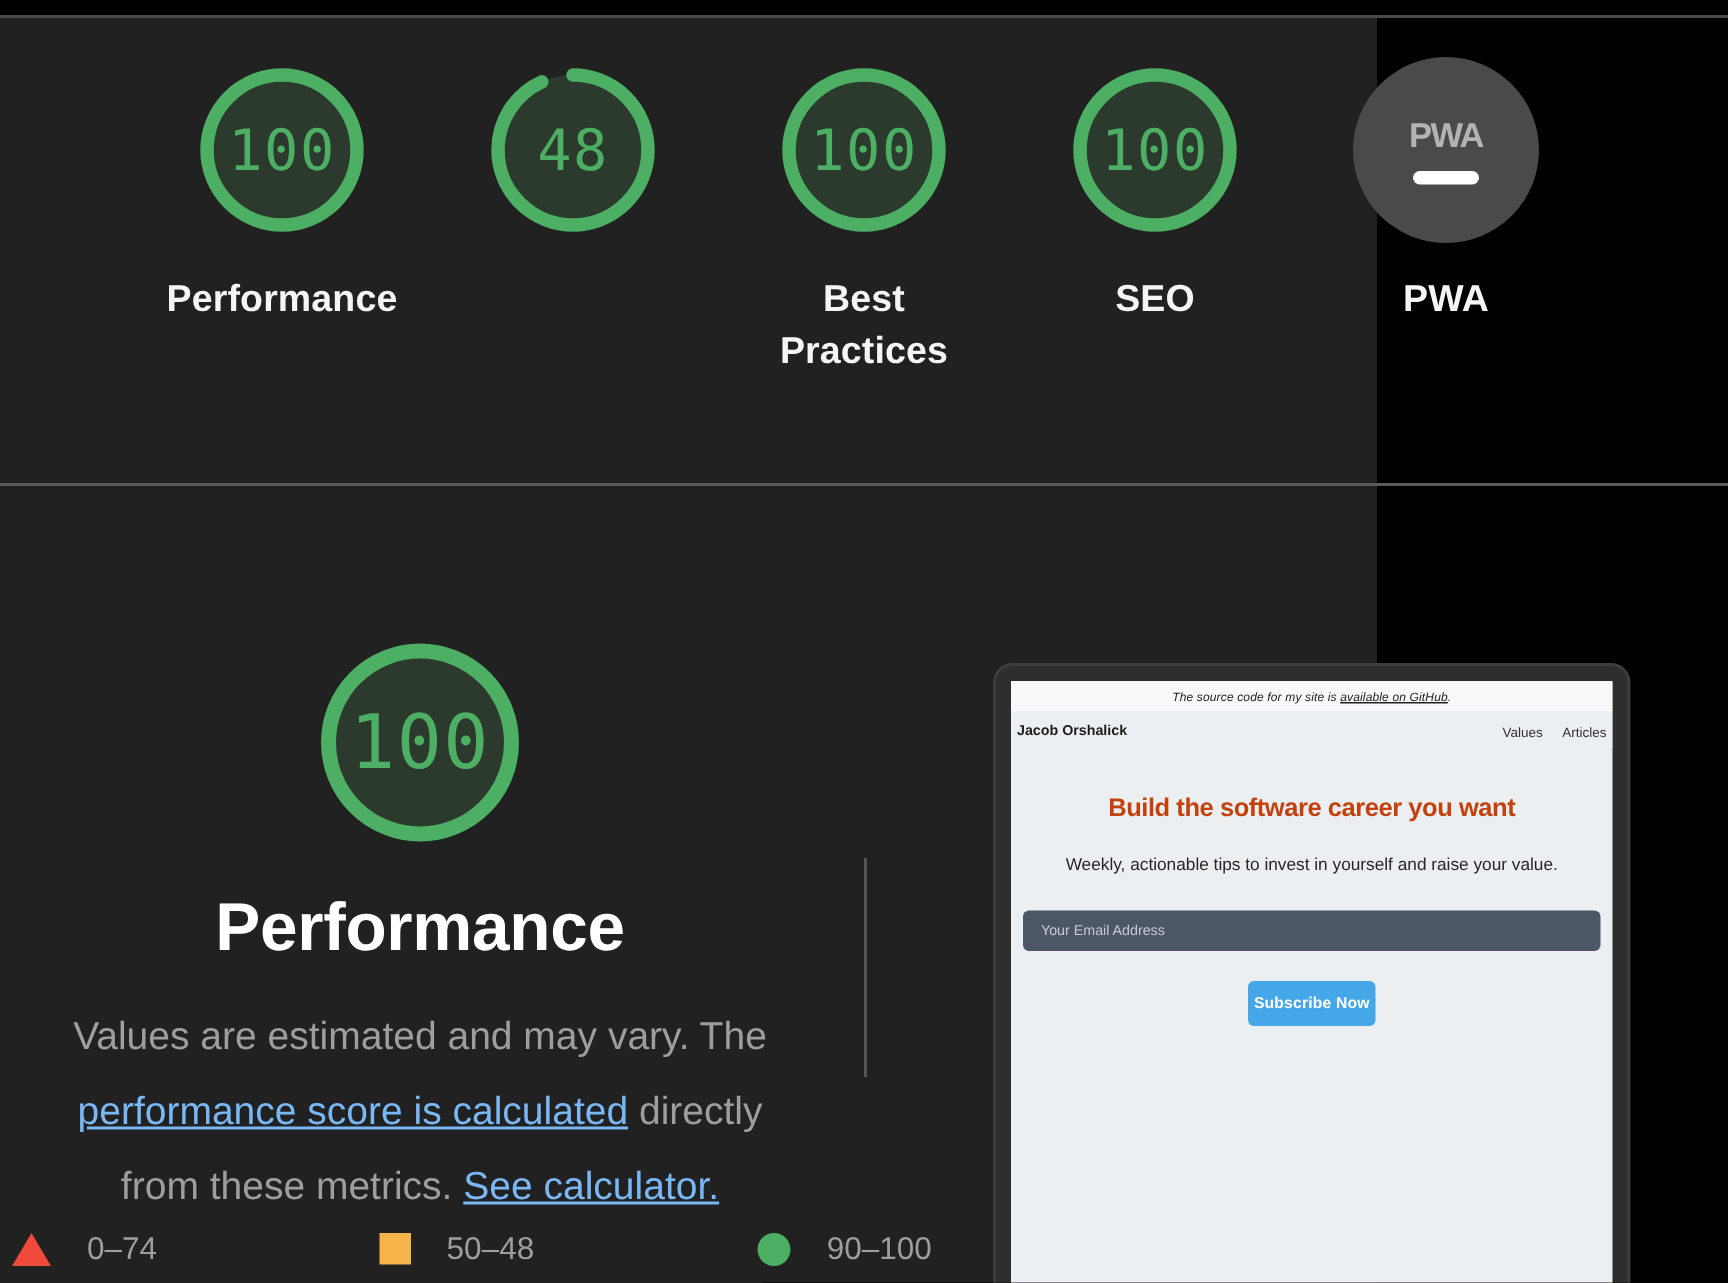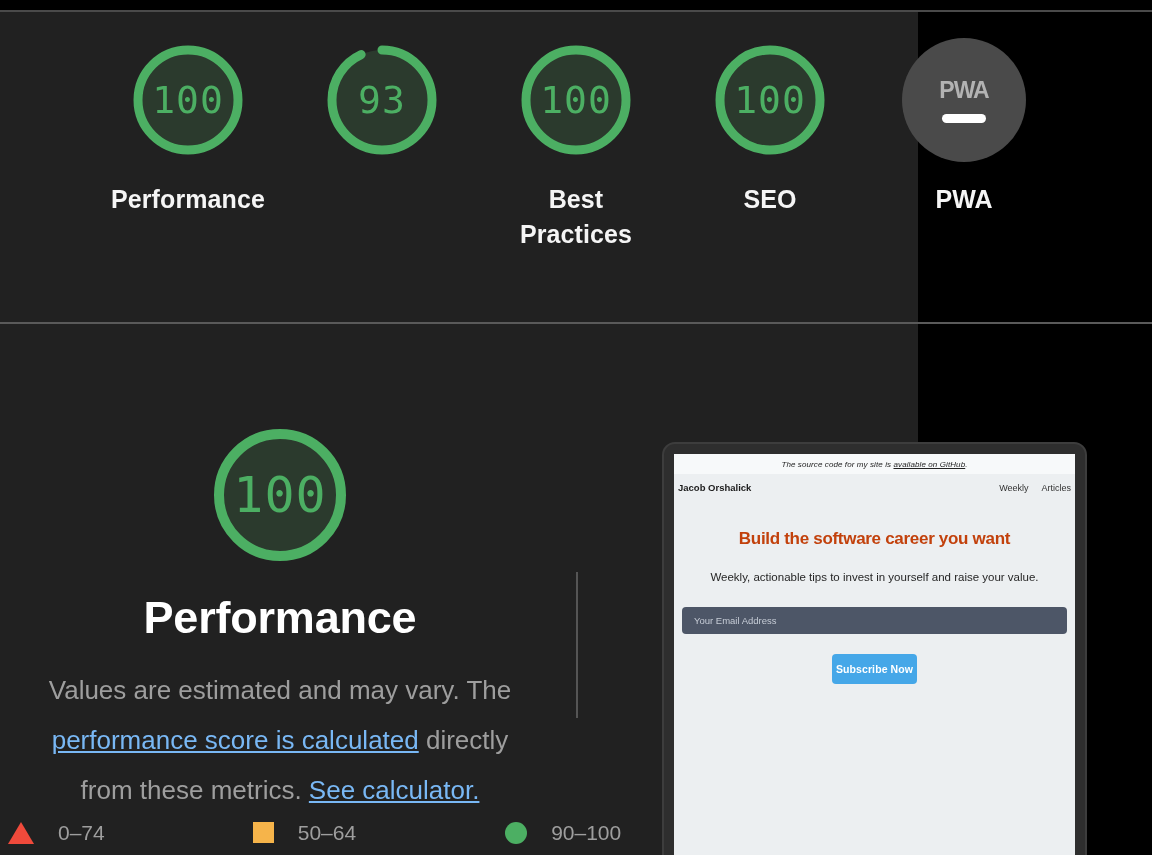--- a/index.html
+++ b/index.html
@@ -139,21 +139,21 @@
         </div>
         <div class="score-label">Performance</div>
       </div>
 
       <div class="score-cell">
         <div class="gauge-wrap">
           <svg viewBox="0 0 124 124">
             <circle cx="62" cy="62" r="50" fill="#2b3a2d" stroke="none"></circle>
             <circle cx="62" cy="62" r="50" fill="none" stroke="#4caf63" stroke-width="9" stroke-linecap="round" stroke-dasharray="292.168 314.159" stroke-dashoffset="0"></circle>
           </svg>
-          <div class="gauge-num" style="color:#4caf63">93</div>
+          <div class="gauge-num" style="color:#4caf63">48</div>
         </div>
       </div>
 
       <div class="score-cell">
         <div class="gauge-wrap">
           <svg viewBox="0 0 124 124">
             <circle cx="62" cy="62" r="50" fill="#2b3a2d" stroke="none"></circle>
             <circle cx="62" cy="62" r="50" fill="none" stroke="#4caf63" stroke-width="9" stroke-linecap="round" stroke-dasharray="314.159 314.159" stroke-dashoffset="0"></circle>
           </svg>
           <div class="gauge-num" style="color:#4caf63">100</div>
@@ -208,21 +208,21 @@
       <div class="thumb-frame">
         <div class="thumb-inner">
 
           <div class="thumb-banner">
             <span>The source code for my site is </span><a href="#">available on GitHub</a><span>.</span>
           </div>
 
           <div class="thumb-nav">
             <div class="thumb-brand">Jacob Orshalick</div>
             <div class="thumb-links">
-              <span>Weekly</span>
+              <span>Values</span>
               <span>Articles</span>
             </div>
           </div>
 
           <div class="thumb-hero">Build the software career you want</div>
           <div class="thumb-sub">Weekly, actionable tips to invest in yourself and raise your value.</div>
 
           <div class="thumb-input">
             <span>Your Email Address</span>
           </div>
@@ -234,21 +234,21 @@
         </div>
       </div>
 
       <div class="legend">
         <div class="legend-item i0">
           <div class="sw-triangle"></div>
           <div class="legend-text">0–74</div>
         </div>
         <div class="legend-item i1">
           <div class="sw-square"></div>
-          <div class="legend-text">50–64</div>
+          <div class="legend-text">50–48</div>
         </div>
         <div class="legend-item i2">
           <div class="sw-circle"></div>
           <div class="legend-text">90–100</div>
         </div>
       </div>
 
     </div>
   </div>
 </div>

